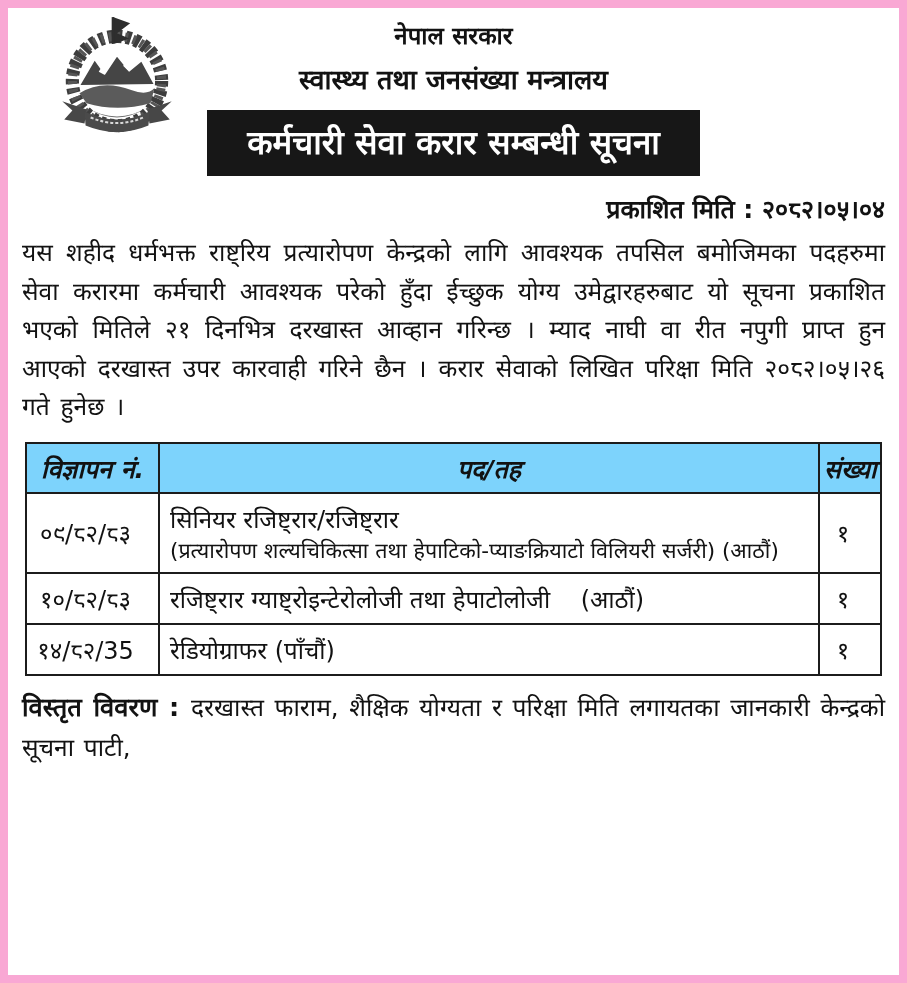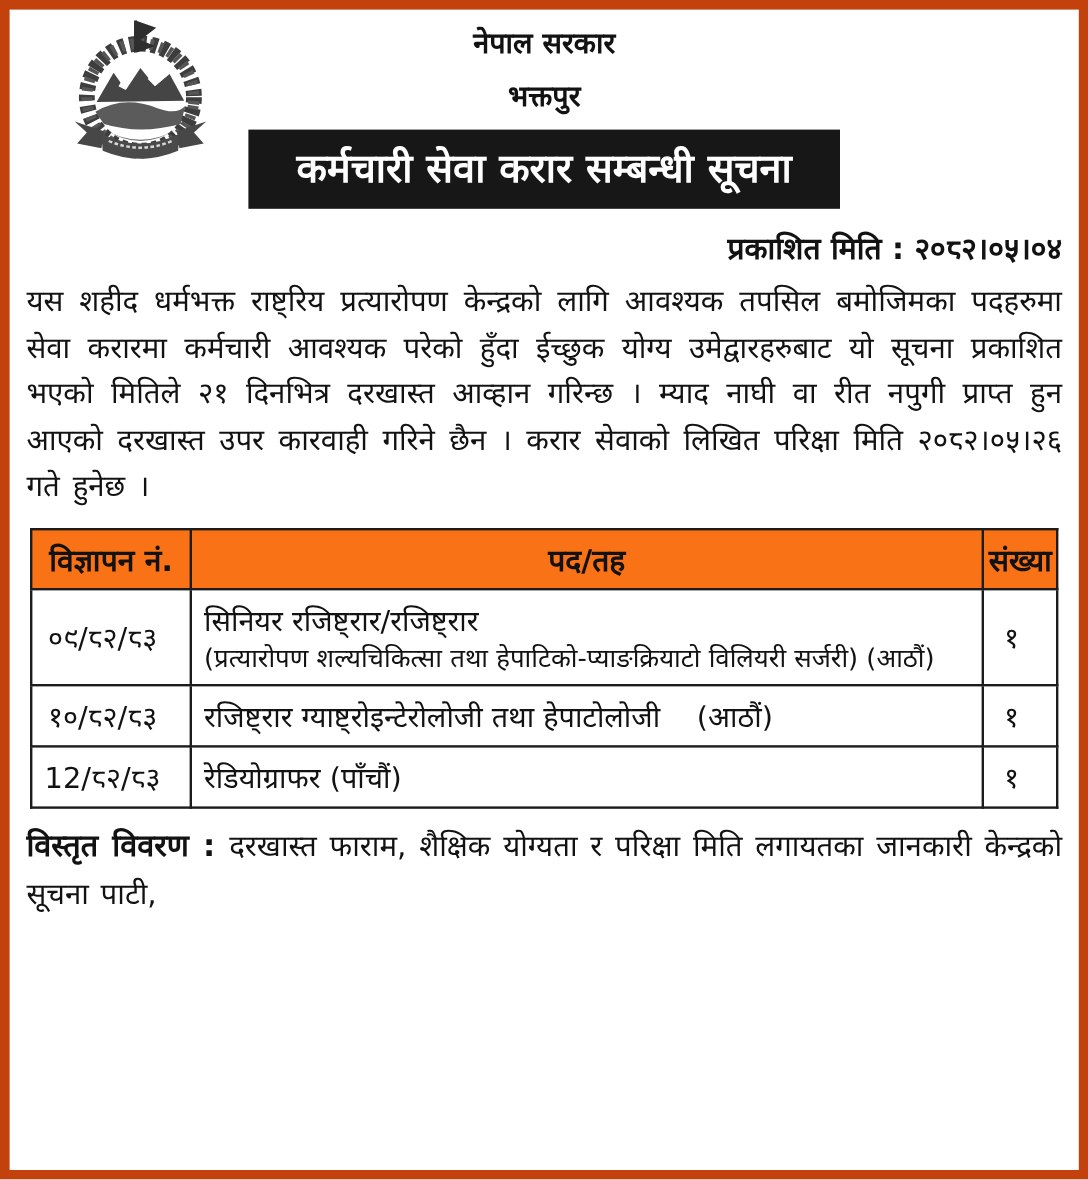--- a/index.html
+++ b/index.html
@@ -1,20 +1,20 @@
 <!DOCTYPE html>
 <html lang="ne"><head>
 <meta charset="utf-8">
 <style>
   html,body{margin:0;padding:0;background:#ffffff;}
   .page{
     box-sizing:border-box;
     width:907px;height:983px;
     background:#ffffff;
-    border:8px solid #c2410c;
+    border:8px solid #f9a8d4;
     position:relative;
     overflow:hidden;
     padding:4px 14px 8px 14px;
     font-family:"DejaVu Sans",sans-serif;
     color:#121212;
   }
   .emblem{position:absolute;left:38px;top:8px;width:142px;height:132px;}
   .hline{text-align:center;font-weight:bold;}
   .h-govt{font-size:24px;margin-top:6px;}
   .h-ministry{font-size:27px;margin-top:9px;}
@@ -29,22 +29,22 @@
   .body-text{
     font-size:24.5px;line-height:38.5px;text-align:justify;
     margin-top:9px;word-spacing:3px;
   }
   table.vacancy{
     border-collapse:collapse;width:857px;margin:15px auto 0 auto;
     table-layout:fixed;
   }
   .vacancy th,.vacancy td{border:2px solid #1c1c1c;vertical-align:middle;}
   .vacancy th{
-    background:#f97316;font-size:25px;font-weight:bold;
-    padding:7px 4px;text-align:center;
+    background:#7dd3fc;font-size:25px;font-weight:bold;
+    padding:7px 4px;text-align:center;font-style:italic;
   }
   .vacancy td{font-size:24px;padding:8px 10px;}
   .col-ad{width:133px;}
   .col-count{width:62px;}
   td.ad-cell,td.count-cell{text-align:center;padding-left:2px;padding-right:16px;}
   .pos-line{white-space:pre-wrap;}
   .pos-line.sub{font-size:21.5px;}
   .footer-text{
     font-size:24.5px;line-height:40px;text-align:justify;
     margin-top:11px;word-spacing:2px;
@@ -73,21 +73,21 @@
 
     <path d="M40 90 Q70 110 100 90 Q86 99 70 99 Q54 99 40 90 Z" fill="#6e6e6e"></path>
 
     <path d="M16 84 L40 92 L38 106 L18 102 L26 93 Z" fill="#474747"></path>
     <path d="M124 84 L100 92 L102 106 L122 102 L114 93 Z" fill="#474747"></path>
     <path d="M38 94 Q70 110 102 94 L101 108 Q70 121 39 108 Z" fill="#4a4a4a"></path>
     <path d="M44 100 Q70 111 96 100" stroke="#d9d9d9" stroke-width="2" fill="none" stroke-dasharray="3 2"></path>
   </svg>
 
   <div class="hline h-govt">नेपाल सरकार</div>
-  <div class="hline h-place">भक्तपुर</div>
+  <div class="hline h-ministry">स्वास्थ्य तथा जनसंख्या मन्त्रालय</div>
 
   <div class="banner-wrap">
     <span class="banner">कर्मचारी सेवा करार सम्बन्धी सूचना</span>
   </div>
 
   <div class="pub-date">प्रकाशित मिति : २०८२।०५।०४</div>
 
   <div class="body-text">यस शहीद धर्मभक्त राष्ट्रिय प्रत्यारोपण केन्द्रको लागि आवश्यक तपसिल बमोजिमका पदहरुमा सेवा करारमा कर्मचारी आवश्यक परेको हुँदा ईच्छुक योग्य उमेद्वारहरुबाट यो सूचना प्रकाशित भएको मितिले २१ दिनभित्र दरखास्त आव्हान गरिन्छ । म्याद नाघी वा रीत नपुगी प्राप्त हुन आएको दरखास्त उपर कारवाही गरिने छैन । करार सेवाको लिखित परिक्षा मिति २०८२।०५।२६ गते हुनेछ ।</div>
 
   <table class="vacancy">
@@ -113,21 +113,21 @@
       <td class="count-cell">१</td>
     </tr>
         <tr>
       <td class="ad-cell">१०/८२/८३</td>
       <td class="pos-cell">
             <div class="pos-line">रजिष्ट्रार ग्याष्ट्रोइन्टेरोलोजी तथा हेपाटोलोजी    (आठौं)</div>
           </td>
       <td class="count-cell">१</td>
     </tr>
         <tr>
-      <td class="ad-cell">12/८२/८३</td>
+      <td class="ad-cell">१४/८२/35</td>
       <td class="pos-cell">
             <div class="pos-line">रेडियोग्राफर (पाँचौं)</div>
           </td>
       <td class="count-cell">१</td>
     </tr>
       </tbody>
   </table>
 
   <div class="footer-text"><span class="lbl">विस्तृत विवरण</span><span class="lbl"> : </span><span>दरखास्त फाराम, शैक्षिक योग्यता र परिक्षा मिति लगायतका जानकारी केन्द्रको सूचना पाटी, </span></div>
 

